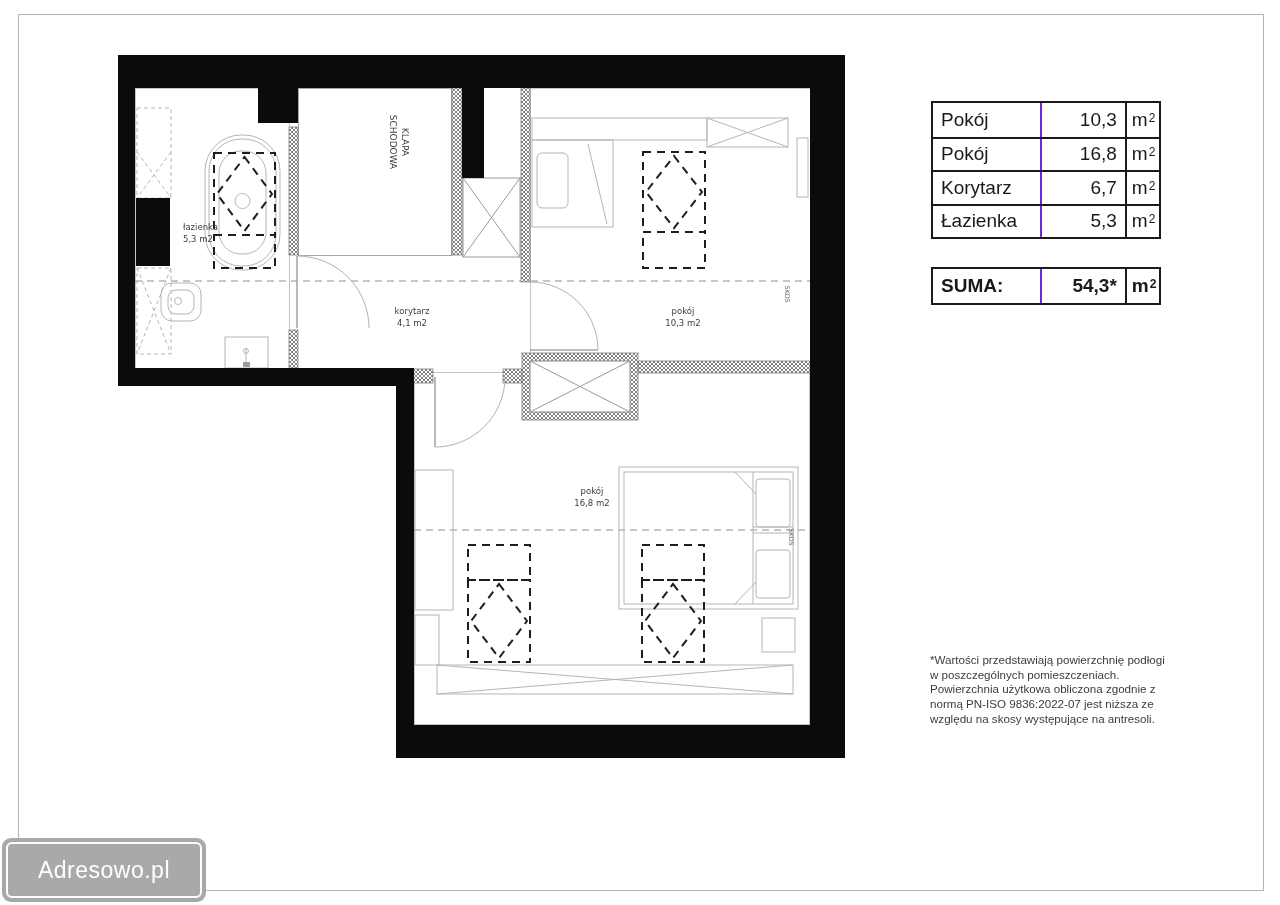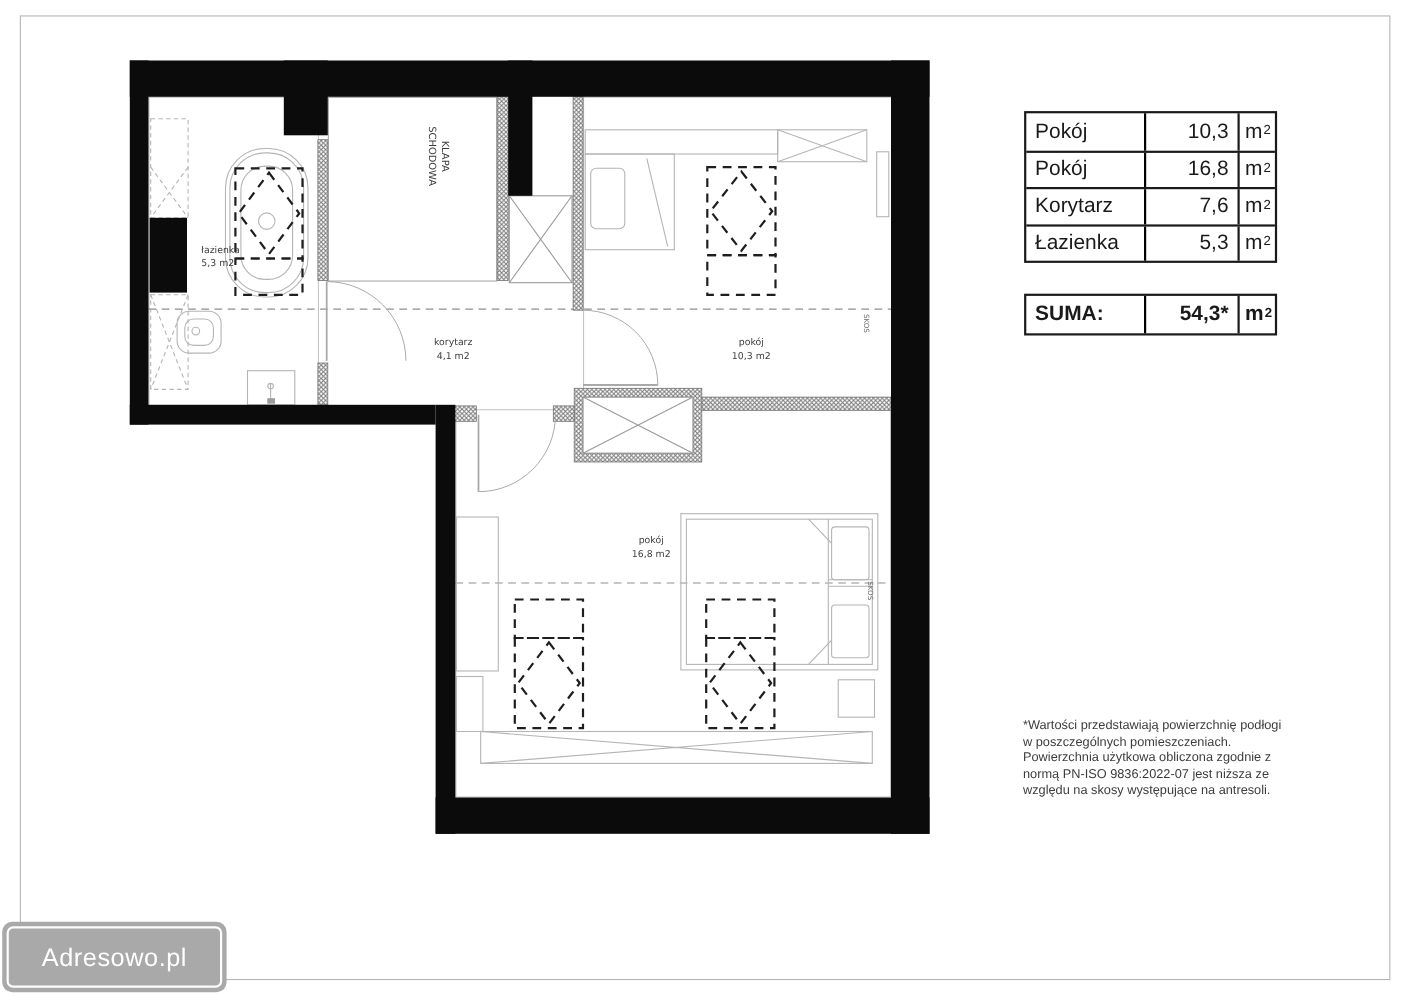--- a/index.html
+++ b/index.html
@@ -14,21 +14,21 @@
         font-size:25px;font-weight:700;color:#1d1d1b;letter-spacing:.3px;}
   .areas-table{position:absolute;left:931px;width:230px;border:2px solid #1a1a1a;
         box-sizing:border-box;background:#fff;}
   .areas-table.main{top:101px;}
   .areas-table.sum{top:267px;font-weight:700;}
   .t-row{display:flex;height:33.5px;box-sizing:border-box;}
   .t-row + .t-row{border-top:2px solid #1a1a1a;}
   .t-cell{display:flex;align-items:center;box-sizing:border-box;
         font-size:19px;color:#1a1a1a;}
   .t-name{width:117px;padding-left:8px;}
-  .t-val {width:90px;justify-content:flex-end;padding-right:8px;border-left:2px solid #000000;padding-left:28px;}
+  .t-val {width:90px;justify-content:flex-end;padding-right:8px;border-left:2px solid #6d28d9;padding-left:28px;}
   .t-unit{width:37px;padding-left:5px;border-left:2px solid #1a1a1a;}
   .t-unit sup{font-size:12px;position:relative;top:-2px;left:1px;}
   .sum .t-cell{font-weight:700;}
 
   .footnote{position:absolute;left:930px;top:653px;width:243px;
         font-size:11.6px;line-height:1.27;color:#3c3c3c;}
 
   
   .watermark{position:absolute;left:2px;top:838px;width:204px;height:64px;
         background:#a9a9a9;border-radius:9px;}
@@ -220,21 +220,21 @@
     <div class="t-row">
       <div class="t-cell t-name">Pokój</div>
       <div class="t-cell t-val">16,8</div>
       <div class="t-cell t-unit">
           <span>m</span>
           <sup>2</sup>
         </div>
     </div>
     <div class="t-row">
       <div class="t-cell t-name">Korytarz</div>
-      <div class="t-cell t-val">7,6</div>
+      <div class="t-cell t-val">6,7</div>
       <div class="t-cell t-unit">
           <span>m</span>
           <sup>2</sup>
         </div>
     </div>
     <div class="t-row">
       <div class="t-cell t-name">Łazienka</div>
       <div class="t-cell t-val">5,3</div>
       <div class="t-cell t-unit">
           <span>m</span>

